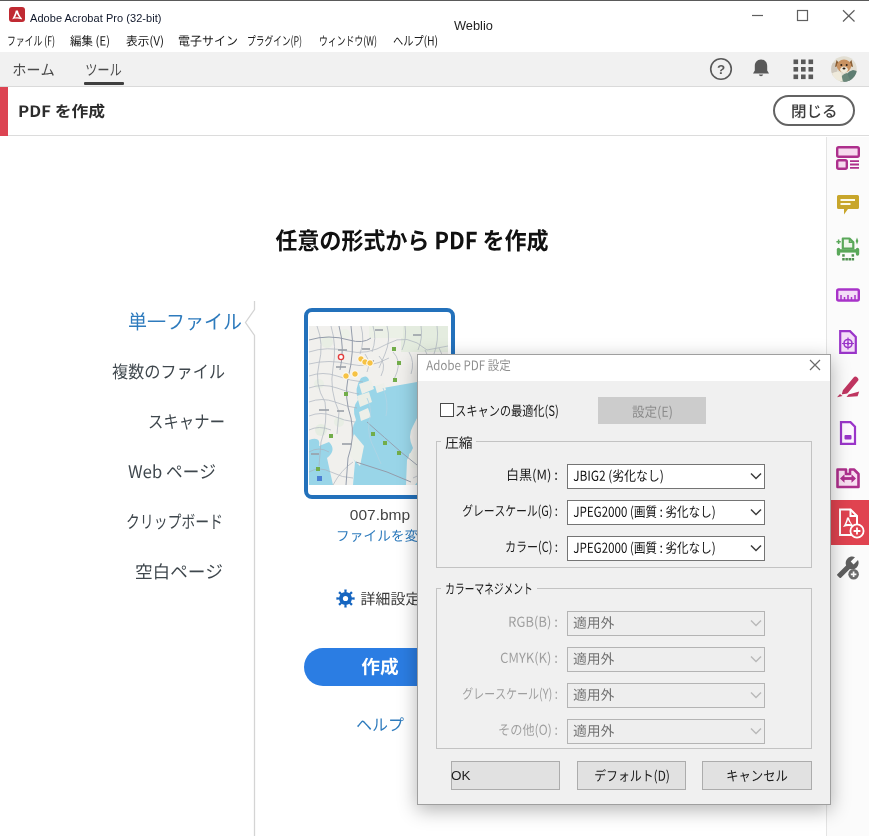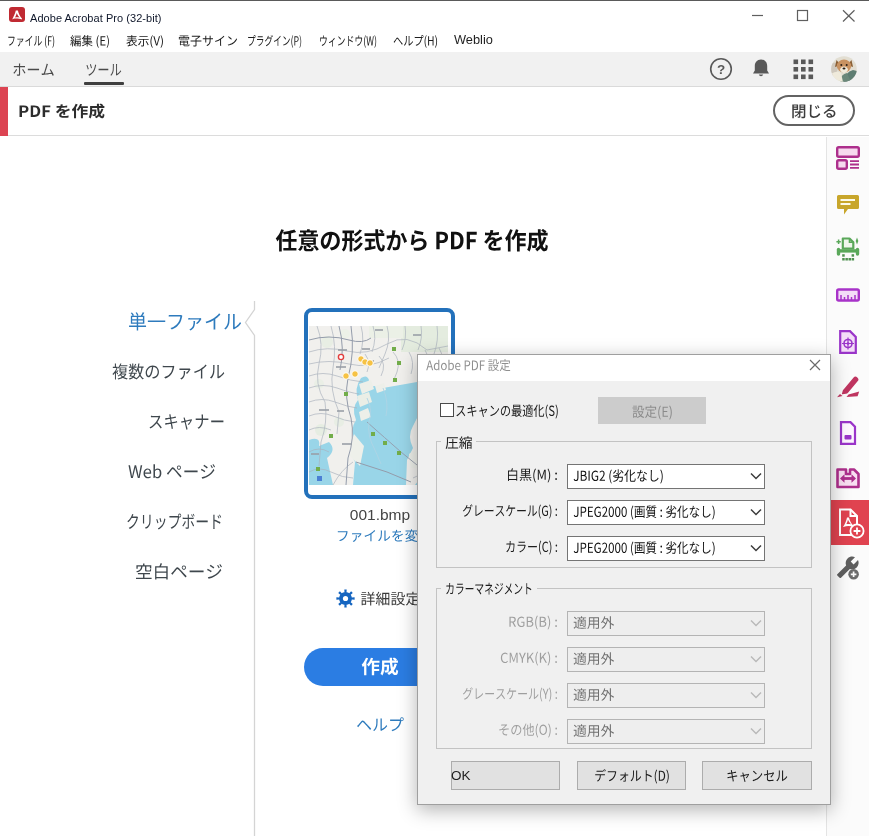--- a/index.html
+++ b/index.html
@@ -36,21 +36,21 @@
     </svg>
 <svg style="position:absolute;left:247.0px;top:30.7px;overflow:visible;" width="55" height="20" viewBox="0 -14.3 55 19.8">
       <path d="M10.0 -8.9Q10.0 -8.6 10.2 -8.3Q10.5 -8.1 10.8 -8.1Q11.1 -8.1 11.4 -8.3Q11.6 -8.6 11.6 -8.9Q11.6 -9.2 11.4 -9.5Q11.1 -9.7 10.8 -9.7Q10.5 -9.7 10.2 -9.5Q10.0 -9.2 10.0 -8.9ZM9.4 -8.9Q9.4 -9.3 9.6 -9.6Q9.8 -9.9 10.1 -10.1Q10.4 -10.3 10.8 -10.3Q11.2 -10.3 11.5 -10.1Q11.8 -9.9 12.0 -9.6Q12.2 -9.3 12.2 -8.9Q12.2 -8.5 12.0 -8.2Q11.8 -7.9 11.5 -7.7Q11.2 -7.5 10.8 -7.5Q10.4 -7.5 10.1 -7.7Q9.8 -7.9 9.6 -8.2Q9.4 -8.5 9.4 -8.9ZM10.5 -8.1Q10.4 -7.9 10.4 -7.8Q10.3 -7.6 10.3 -7.5Q10.2 -7.0 10.0 -6.4Q9.9 -5.8 9.7 -5.2Q9.4 -4.5 9.1 -3.9Q8.8 -3.4 8.5 -2.9Q7.9 -2.2 7.2 -1.5Q6.5 -0.9 5.6 -0.4Q4.7 0.1 3.6 0.4L2.7 -0.5Q3.9 -0.8 4.8 -1.2Q5.7 -1.7 6.4 -2.2Q7.1 -2.8 7.6 -3.5Q8.0 -4.0 8.3 -4.8Q8.7 -5.5 8.9 -6.2Q9.1 -6.9 9.2 -7.5Q9.0 -7.5 8.5 -7.5Q8.0 -7.5 7.4 -7.5Q6.7 -7.5 6.0 -7.5Q5.3 -7.5 4.6 -7.5Q4.0 -7.5 3.5 -7.5Q3.0 -7.5 2.8 -7.5Q2.5 -7.5 2.2 -7.5Q1.9 -7.5 1.6 -7.5V-8.6Q1.8 -8.6 2.0 -8.5Q2.2 -8.5 2.4 -8.5Q2.7 -8.5 2.9 -8.5Q3.0 -8.5 3.4 -8.5Q3.8 -8.5 4.3 -8.5Q4.8 -8.5 5.4 -8.5Q6.0 -8.5 6.6 -8.5Q7.2 -8.5 7.7 -8.5Q8.2 -8.5 8.6 -8.5Q9.0 -8.5 9.1 -8.5Q9.2 -8.5 9.4 -8.5Q9.6 -8.5 9.7 -8.6Z M15.3 -9.2Q15.5 -9.2 15.8 -9.2Q16.1 -9.2 16.4 -9.2Q16.6 -9.2 17.1 -9.2Q17.6 -9.2 18.2 -9.2Q18.8 -9.2 19.4 -9.2Q20.0 -9.2 20.5 -9.2Q21.0 -9.2 21.3 -9.2Q21.5 -9.2 21.8 -9.2Q22.2 -9.2 22.4 -9.2V-8.2Q22.2 -8.2 21.9 -8.2Q21.6 -8.2 21.2 -8.2Q21.0 -8.2 20.5 -8.2Q20.1 -8.2 19.4 -8.2Q18.8 -8.2 18.2 -8.2Q17.6 -8.2 17.1 -8.2Q16.6 -8.2 16.4 -8.2Q16.1 -8.2 15.8 -8.2Q15.5 -8.2 15.3 -8.2ZM23.3 -6.0Q23.2 -5.9 23.2 -5.8Q23.1 -5.7 23.1 -5.6Q22.9 -4.7 22.4 -3.8Q22.0 -2.8 21.3 -2.1Q20.3 -1.0 19.2 -0.4Q18.1 0.2 16.9 0.5L16.1 -0.4Q17.4 -0.6 18.6 -1.2Q19.7 -1.8 20.5 -2.6Q21.0 -3.2 21.4 -4.0Q21.8 -4.7 21.9 -5.4Q21.8 -5.4 21.4 -5.4Q21.1 -5.4 20.5 -5.4Q20.0 -5.4 19.3 -5.4Q18.7 -5.4 18.1 -5.4Q17.4 -5.4 16.9 -5.4Q16.3 -5.4 15.9 -5.4Q15.5 -5.4 15.4 -5.4Q15.1 -5.4 14.8 -5.4Q14.5 -5.4 14.2 -5.3V-6.4Q14.5 -6.4 14.8 -6.3Q15.1 -6.3 15.4 -6.3Q15.5 -6.3 15.9 -6.3Q16.3 -6.3 16.8 -6.3Q17.4 -6.3 18.0 -6.3Q18.6 -6.3 19.3 -6.3Q19.9 -6.3 20.4 -6.3Q21.0 -6.3 21.4 -6.3Q21.8 -6.3 21.9 -6.3Q22.1 -6.3 22.3 -6.3Q22.5 -6.4 22.6 -6.4Z M34.3 -9.9Q34.4 -9.7 34.6 -9.4Q34.8 -9.1 35.0 -8.8Q35.2 -8.5 35.3 -8.2L34.6 -7.9Q34.4 -8.3 34.2 -8.8Q33.9 -9.3 33.6 -9.6ZM35.6 -10.4Q35.8 -10.2 36.0 -9.9Q36.2 -9.6 36.4 -9.3Q36.6 -9.0 36.7 -8.7L36.0 -8.4Q35.8 -8.8 35.5 -9.3Q35.3 -9.8 35.0 -10.1ZM35.1 -7.5Q35.0 -7.3 35.0 -7.1Q34.9 -6.9 34.8 -6.8Q34.7 -6.2 34.4 -5.4Q34.0 -4.7 33.6 -3.9Q33.2 -3.2 32.6 -2.5Q31.8 -1.5 30.6 -0.6Q29.4 0.2 27.7 0.9L26.8 0.0Q27.9 -0.3 28.8 -0.8Q29.7 -1.2 30.5 -1.8Q31.2 -2.4 31.7 -3.1Q32.2 -3.6 32.6 -4.3Q33.0 -5.0 33.3 -5.7Q33.6 -6.4 33.7 -6.9H29.1L29.5 -7.8Q29.7 -7.8 30.1 -7.8Q30.5 -7.8 31.0 -7.8Q31.5 -7.8 32.1 -7.8Q32.6 -7.8 33.0 -7.8Q33.4 -7.8 33.5 -7.8Q33.7 -7.8 33.9 -7.9Q34.1 -7.9 34.3 -7.9ZM31.0 -9.3Q30.8 -9.1 30.7 -8.8Q30.5 -8.5 30.4 -8.4Q30.0 -7.7 29.5 -6.9Q28.9 -6.1 28.2 -5.3Q27.4 -4.6 26.4 -3.9L25.5 -4.5Q26.3 -5.0 27.0 -5.6Q27.6 -6.1 28.1 -6.7Q28.6 -7.3 28.9 -7.8Q29.2 -8.3 29.4 -8.7Q29.5 -8.9 29.6 -9.2Q29.8 -9.5 29.8 -9.7Z M38.3 -4.5Q39.9 -4.9 41.3 -5.5Q42.7 -6.2 43.7 -6.8Q44.3 -7.2 44.9 -7.7Q45.6 -8.2 46.1 -8.7Q46.7 -9.2 47.1 -9.7L47.9 -8.9Q47.4 -8.4 46.8 -7.9Q46.2 -7.3 45.5 -6.8Q44.8 -6.3 44.1 -5.9Q43.4 -5.5 42.5 -5.0Q41.7 -4.6 40.7 -4.2Q39.8 -3.8 38.8 -3.5ZM43.5 -6.3 44.5 -6.6V-0.9Q44.5 -0.7 44.6 -0.4Q44.6 -0.2 44.6 0.0Q44.6 0.3 44.6 0.4H43.4Q43.4 0.3 43.4 0.0Q43.5 -0.2 43.5 -0.4Q43.5 -0.7 43.5 -0.9Z M52.4 -9.1Q52.7 -8.9 53.2 -8.5Q53.6 -8.2 54.1 -7.8Q54.5 -7.5 54.9 -7.1Q55.3 -6.8 55.6 -6.5L54.8 -5.7Q54.6 -6.0 54.2 -6.3Q53.8 -6.7 53.4 -7.0Q52.9 -7.4 52.5 -7.8Q52.1 -8.1 51.7 -8.3ZM51.4 -0.8Q52.4 -0.9 53.3 -1.2Q54.2 -1.5 55.0 -1.9Q55.7 -2.2 56.3 -2.6Q57.3 -3.2 58.1 -4.0Q58.9 -4.7 59.5 -5.6Q60.1 -6.4 60.4 -7.2L61.0 -6.1Q60.6 -5.3 60.0 -4.5Q59.4 -3.7 58.6 -3.0Q57.8 -2.3 56.9 -1.7Q56.3 -1.3 55.5 -0.9Q54.8 -0.6 53.9 -0.3Q53.0 0.0 52.0 0.2Z M65.0 2.4Q64.1 1.0 63.6 -0.5Q63.1 -2.0 63.1 -3.9Q63.1 -5.7 63.6 -7.2Q64.1 -8.8 65.0 -10.1L65.7 -9.8Q64.9 -8.5 64.5 -7.0Q64.1 -5.4 64.1 -3.9Q64.1 -2.3 64.5 -0.7Q64.9 0.8 65.7 2.1Z M67.4 0.0V-9.1H70.0Q71.1 -9.1 71.8 -8.8Q72.6 -8.6 73.0 -8.0Q73.4 -7.4 73.4 -6.4Q73.4 -5.5 73.0 -4.8Q72.6 -4.2 71.8 -3.9Q71.1 -3.6 70.1 -3.6H68.6V0.0ZM68.6 -4.5H69.9Q71.1 -4.5 71.7 -5.0Q72.3 -5.4 72.3 -6.4Q72.3 -7.4 71.7 -7.8Q71.1 -8.2 69.9 -8.2H68.6Z M75.3 2.4 74.6 2.1Q75.4 0.8 75.8 -0.7Q76.2 -2.3 76.2 -3.9Q76.2 -5.4 75.8 -7.0Q75.4 -8.5 74.6 -9.8L75.3 -10.1Q76.1 -8.8 76.6 -7.2Q77.1 -5.7 77.1 -3.9Q77.1 -2.0 76.6 -0.5Q76.1 1.0 75.3 2.4Z" fill="#1f1f1f" transform="scale(0.7030 1)"></path>
     </svg>
 <svg style="position:absolute;left:319.0px;top:30.7px;overflow:visible;" width="58" height="20" viewBox="0 -14.3 58 19.8">
       <path d="M6.7 -9.9Q6.7 -9.6 6.7 -9.4Q6.6 -9.2 6.6 -9.0Q6.6 -8.9 6.6 -8.5Q6.6 -8.2 6.6 -7.9Q6.6 -7.6 6.6 -7.3H5.6Q5.6 -7.6 5.6 -7.9Q5.6 -8.3 5.6 -8.6Q5.6 -8.9 5.6 -9.0Q5.6 -9.2 5.6 -9.4Q5.6 -9.6 5.5 -9.9ZM10.9 -7.5Q10.9 -7.4 10.8 -7.2Q10.8 -7.0 10.8 -6.8Q10.7 -6.4 10.6 -6.0Q10.5 -5.5 10.3 -5.0Q10.2 -4.5 10.0 -4.0Q9.8 -3.5 9.5 -3.1Q9.1 -2.2 8.4 -1.6Q7.6 -0.9 6.7 -0.4Q5.8 0.1 4.6 0.5L3.8 -0.5Q4.1 -0.5 4.5 -0.6Q4.8 -0.7 5.1 -0.8Q5.7 -1.0 6.4 -1.4Q7.0 -1.7 7.5 -2.2Q8.1 -2.7 8.5 -3.3Q8.8 -3.8 9.0 -4.5Q9.3 -5.1 9.4 -5.8Q9.6 -6.4 9.6 -6.9H2.7Q2.7 -6.7 2.7 -6.4Q2.7 -6.1 2.7 -5.8Q2.7 -5.4 2.7 -5.1Q2.7 -4.9 2.7 -4.7Q2.7 -4.5 2.7 -4.3Q2.7 -4.1 2.8 -4.0H1.7Q1.7 -4.1 1.7 -4.4Q1.7 -4.6 1.7 -4.8Q1.7 -4.9 1.7 -5.2Q1.7 -5.5 1.7 -5.8Q1.7 -6.2 1.7 -6.5Q1.7 -6.8 1.7 -6.9Q1.7 -7.1 1.7 -7.4Q1.7 -7.7 1.7 -7.9Q2.0 -7.9 2.2 -7.9Q2.5 -7.8 2.8 -7.8H9.4Q9.8 -7.8 10.0 -7.9Q10.1 -7.9 10.3 -7.9Z M13.9 -3.2Q14.7 -3.4 15.6 -3.7Q16.4 -4.0 17.1 -4.4Q17.9 -4.8 18.4 -5.1Q19.0 -5.4 19.5 -5.9Q20.1 -6.3 20.5 -6.8Q21.0 -7.2 21.3 -7.6L22.1 -6.9Q21.7 -6.5 21.2 -6.0Q20.7 -5.5 20.1 -5.1Q19.5 -4.6 18.8 -4.2Q18.4 -4.0 17.9 -3.7Q17.4 -3.5 16.8 -3.2Q16.3 -3.0 15.6 -2.7Q15.0 -2.5 14.4 -2.3ZM18.3 -4.5 19.3 -4.8V-0.1Q19.3 0.1 19.3 0.3Q19.3 0.5 19.3 0.7Q19.3 0.9 19.4 1.0H18.2Q18.2 0.9 18.2 0.7Q18.2 0.5 18.3 0.3Q18.3 0.1 18.3 -0.1Z M27.6 -9.1Q27.9 -8.9 28.4 -8.5Q28.8 -8.2 29.3 -7.8Q29.7 -7.5 30.1 -7.1Q30.5 -6.8 30.8 -6.5L30.0 -5.7Q29.8 -6.0 29.4 -6.3Q29.0 -6.7 28.6 -7.0Q28.1 -7.4 27.7 -7.8Q27.3 -8.1 26.9 -8.3ZM26.6 -0.8Q27.6 -0.9 28.5 -1.2Q29.4 -1.5 30.2 -1.9Q30.9 -2.2 31.5 -2.6Q32.5 -3.2 33.3 -4.0Q34.1 -4.7 34.7 -5.6Q35.3 -6.4 35.6 -7.2L36.2 -6.1Q35.8 -5.3 35.2 -4.5Q34.6 -3.7 33.8 -3.0Q33.0 -2.3 32.1 -1.7Q31.5 -1.3 30.7 -0.9Q30.0 -0.6 29.1 -0.3Q28.2 0.0 27.2 0.2Z M45.3 -8.9Q45.5 -8.7 45.7 -8.4Q45.9 -8.0 46.1 -7.7Q46.3 -7.4 46.5 -7.1L45.8 -6.7Q45.6 -7.1 45.4 -7.4Q45.2 -7.7 45.1 -8.0Q44.9 -8.3 44.7 -8.6ZM46.8 -9.5Q47.0 -9.3 47.2 -9.0Q47.4 -8.7 47.6 -8.3Q47.9 -8.0 48.0 -7.7L47.3 -7.4Q47.1 -7.7 47.0 -8.0Q46.8 -8.3 46.6 -8.6Q46.4 -9.0 46.2 -9.2ZM41.0 -0.9Q41.0 -1.1 41.0 -1.6Q41.0 -2.2 41.0 -2.9Q41.0 -3.6 41.0 -4.4Q41.0 -5.2 41.0 -6.0Q41.0 -6.7 41.0 -7.3Q41.0 -7.9 41.0 -8.1Q41.0 -8.4 41.0 -8.8Q40.9 -9.1 40.9 -9.4H42.1Q42.1 -9.2 42.0 -8.8Q42.0 -8.4 42.0 -8.1Q42.0 -7.7 42.0 -7.0Q42.0 -6.3 42.0 -5.5Q42.0 -4.8 42.0 -4.0Q42.0 -3.3 42.0 -2.6Q42.0 -2.0 42.0 -1.5Q42.0 -1.1 42.0 -0.9Q42.0 -0.7 42.0 -0.5Q42.0 -0.2 42.1 0.1Q42.1 0.3 42.1 0.5H40.9Q40.9 0.2 41.0 -0.2Q41.0 -0.6 41.0 -0.9ZM41.8 -6.2Q42.4 -6.0 43.2 -5.8Q43.9 -5.5 44.7 -5.2Q45.4 -4.9 46.1 -4.6Q46.8 -4.3 47.3 -4.1L46.9 -3.0Q46.4 -3.3 45.7 -3.6Q45.0 -3.9 44.3 -4.2Q43.6 -4.5 43.0 -4.7Q42.3 -4.9 41.8 -5.1Z M56.3 -9.9Q56.3 -9.6 56.3 -9.4Q56.2 -9.2 56.2 -9.0Q56.2 -8.9 56.2 -8.5Q56.2 -8.2 56.2 -7.9Q56.2 -7.6 56.2 -7.3H55.2Q55.2 -7.6 55.2 -7.9Q55.2 -8.3 55.2 -8.6Q55.2 -8.9 55.2 -9.0Q55.2 -9.2 55.2 -9.4Q55.2 -9.6 55.1 -9.9ZM60.5 -7.5Q60.5 -7.4 60.4 -7.2Q60.4 -7.0 60.4 -6.8Q60.3 -6.4 60.2 -6.0Q60.1 -5.5 59.9 -5.0Q59.8 -4.5 59.6 -4.0Q59.4 -3.5 59.1 -3.1Q58.7 -2.2 58.0 -1.6Q57.2 -0.9 56.3 -0.4Q55.4 0.1 54.2 0.5L53.4 -0.5Q53.7 -0.5 54.1 -0.6Q54.4 -0.7 54.7 -0.8Q55.3 -1.0 56.0 -1.4Q56.6 -1.7 57.1 -2.2Q57.7 -2.7 58.1 -3.3Q58.4 -3.8 58.6 -4.5Q58.9 -5.1 59.0 -5.8Q59.2 -6.4 59.2 -6.9H52.3Q52.3 -6.7 52.3 -6.4Q52.3 -6.1 52.3 -5.8Q52.3 -5.4 52.3 -5.1Q52.3 -4.9 52.3 -4.7Q52.3 -4.5 52.3 -4.3Q52.3 -4.1 52.4 -4.0H51.3Q51.3 -4.1 51.3 -4.4Q51.3 -4.6 51.3 -4.8Q51.3 -4.9 51.3 -5.2Q51.3 -5.5 51.3 -5.8Q51.3 -6.2 51.3 -6.5Q51.3 -6.8 51.3 -6.9Q51.3 -7.1 51.3 -7.4Q51.3 -7.7 51.3 -7.9Q51.6 -7.9 51.8 -7.9Q52.1 -7.8 52.4 -7.8H59.0Q59.4 -7.8 59.6 -7.9Q59.7 -7.9 59.9 -7.9Z M65.0 2.4Q64.1 1.0 63.6 -0.5Q63.1 -2.0 63.1 -3.9Q63.1 -5.7 63.6 -7.2Q64.1 -8.8 65.0 -10.1L65.7 -9.8Q64.9 -8.5 64.5 -7.0Q64.1 -5.4 64.1 -3.9Q64.1 -2.3 64.5 -0.7Q64.9 0.8 65.7 2.1Z M68.4 0.0 66.5 -9.1H67.7L68.6 -4.1Q68.8 -3.4 68.9 -2.7Q69.1 -1.9 69.2 -1.2H69.2Q69.4 -1.9 69.6 -2.7Q69.7 -3.4 69.9 -4.1L71.1 -9.1H72.2L73.5 -4.1Q73.6 -3.4 73.8 -2.7Q73.9 -1.9 74.1 -1.2H74.2Q74.3 -1.9 74.4 -2.7Q74.6 -3.4 74.7 -4.1L75.6 -9.1H76.7L74.9 0.0H73.5L72.1 -5.5Q72.0 -6.0 71.9 -6.5Q71.8 -7.0 71.7 -7.6H71.6Q71.5 -7.0 71.4 -6.5Q71.3 -6.0 71.2 -5.5L69.8 0.0Z M78.3 2.4 77.6 2.1Q78.4 0.8 78.8 -0.7Q79.2 -2.3 79.2 -3.9Q79.2 -5.4 78.8 -7.0Q78.4 -8.5 77.6 -9.8L78.3 -10.1Q79.2 -8.8 79.7 -7.2Q80.1 -5.7 80.1 -3.9Q80.1 -2.0 79.7 -0.5Q79.2 1.0 78.3 2.4Z" fill="#1f1f1f" transform="scale(0.7137 1)"></path>
     </svg>
 <svg style="position:absolute;left:393.0px;top:30.7px;overflow:visible;" width="45" height="20" viewBox="0 -14.3 45 19.8">
       <path d="M0.8 -3.5Q1.0 -3.7 1.2 -3.9Q1.4 -4.1 1.6 -4.3Q1.9 -4.5 2.2 -4.9Q2.5 -5.2 2.8 -5.6Q3.1 -6.0 3.5 -6.5Q3.8 -6.9 4.1 -7.2Q4.6 -7.8 5.1 -7.9Q5.6 -7.9 6.2 -7.3Q6.6 -7.0 7.0 -6.5Q7.5 -6.1 7.9 -5.6Q8.4 -5.1 8.7 -4.7Q9.1 -4.3 9.7 -3.7Q10.2 -3.2 10.7 -2.6Q11.3 -2.0 11.8 -1.5L10.9 -0.6Q10.5 -1.1 10.0 -1.7Q9.5 -2.3 9.0 -2.8Q8.5 -3.4 8.1 -3.8Q7.9 -4.1 7.5 -4.5Q7.2 -4.8 6.9 -5.2Q6.5 -5.6 6.2 -5.9Q5.9 -6.2 5.7 -6.4Q5.4 -6.7 5.1 -6.7Q4.9 -6.7 4.6 -6.3Q4.4 -6.0 4.1 -5.6Q3.8 -5.3 3.5 -4.9Q3.2 -4.5 2.9 -4.1Q2.6 -3.8 2.4 -3.5Q2.2 -3.3 2.0 -3.0Q1.8 -2.7 1.7 -2.6Z M18.9 -0.3Q18.9 -0.4 19.0 -0.6Q19.0 -0.8 19.0 -1.0Q19.0 -1.1 19.0 -1.5Q19.0 -1.9 19.0 -2.5Q19.0 -3.2 19.0 -3.9Q19.0 -4.6 19.0 -5.3Q19.0 -6.0 19.0 -6.7Q19.0 -7.3 19.0 -7.8Q19.0 -8.2 19.0 -8.4Q19.0 -8.7 18.9 -9.0Q18.9 -9.2 18.9 -9.3H20.1Q20.0 -9.2 20.0 -9.0Q20.0 -8.7 20.0 -8.4Q20.0 -8.2 20.0 -7.8Q20.0 -7.3 20.0 -6.7Q20.0 -6.1 20.0 -5.4Q20.0 -4.6 20.0 -4.0Q20.0 -3.3 20.0 -2.7Q20.0 -2.1 20.0 -1.7Q20.0 -1.3 20.0 -1.2Q20.6 -1.5 21.2 -1.9Q21.9 -2.4 22.5 -3.0Q23.1 -3.6 23.6 -4.3L24.2 -3.4Q23.7 -2.7 23.0 -2.1Q22.2 -1.4 21.5 -0.9Q20.7 -0.4 20.0 0.0Q19.8 0.1 19.7 0.2Q19.6 0.2 19.6 0.3ZM13.2 -0.3Q14.0 -0.9 14.5 -1.7Q15.1 -2.5 15.4 -3.4Q15.5 -3.8 15.6 -4.4Q15.7 -5.1 15.7 -5.8Q15.7 -6.5 15.7 -7.2Q15.7 -7.8 15.7 -8.4Q15.7 -8.6 15.7 -8.9Q15.7 -9.1 15.7 -9.3H16.8Q16.8 -9.2 16.8 -9.0Q16.8 -8.9 16.8 -8.7Q16.7 -8.6 16.7 -8.4Q16.7 -7.9 16.7 -7.1Q16.7 -6.4 16.7 -5.7Q16.6 -4.9 16.6 -4.2Q16.5 -3.6 16.4 -3.1Q16.1 -2.1 15.5 -1.2Q14.9 -0.3 14.2 0.3Z M34.8 -8.9Q34.8 -8.6 35.0 -8.3Q35.3 -8.1 35.6 -8.1Q35.9 -8.1 36.2 -8.3Q36.4 -8.6 36.4 -8.9Q36.4 -9.2 36.2 -9.5Q35.9 -9.7 35.6 -9.7Q35.3 -9.7 35.0 -9.5Q34.8 -9.2 34.8 -8.9ZM34.2 -8.9Q34.2 -9.3 34.4 -9.6Q34.6 -9.9 34.9 -10.1Q35.2 -10.3 35.6 -10.3Q36.0 -10.3 36.3 -10.1Q36.6 -9.9 36.8 -9.6Q37.0 -9.3 37.0 -8.9Q37.0 -8.5 36.8 -8.2Q36.6 -7.9 36.3 -7.7Q36.0 -7.5 35.6 -7.5Q35.2 -7.5 34.9 -7.7Q34.6 -7.9 34.4 -8.2Q34.2 -8.5 34.2 -8.9ZM35.3 -8.1Q35.2 -7.9 35.2 -7.8Q35.1 -7.6 35.1 -7.5Q35.0 -7.0 34.8 -6.4Q34.7 -5.8 34.5 -5.2Q34.2 -4.5 33.9 -3.9Q33.6 -3.4 33.3 -2.9Q32.7 -2.2 32.0 -1.5Q31.3 -0.9 30.4 -0.4Q29.5 0.1 28.4 0.4L27.5 -0.5Q28.7 -0.8 29.6 -1.2Q30.5 -1.7 31.2 -2.2Q31.9 -2.8 32.4 -3.5Q32.8 -4.0 33.1 -4.8Q33.5 -5.5 33.7 -6.2Q33.9 -6.9 34.0 -7.5Q33.8 -7.5 33.3 -7.5Q32.8 -7.5 32.2 -7.5Q31.5 -7.5 30.8 -7.5Q30.1 -7.5 29.4 -7.5Q28.8 -7.5 28.3 -7.5Q27.8 -7.5 27.6 -7.5Q27.3 -7.5 27.0 -7.5Q26.7 -7.5 26.4 -7.5V-8.6Q26.6 -8.6 26.8 -8.5Q27.0 -8.5 27.2 -8.5Q27.5 -8.5 27.7 -8.5Q27.8 -8.5 28.2 -8.5Q28.6 -8.5 29.1 -8.5Q29.6 -8.5 30.2 -8.5Q30.8 -8.5 31.4 -8.5Q32.0 -8.5 32.5 -8.5Q33.0 -8.5 33.4 -8.5Q33.8 -8.5 33.9 -8.5Q34.0 -8.5 34.2 -8.5Q34.4 -8.5 34.5 -8.6Z M40.2 2.4Q39.3 1.0 38.8 -0.5Q38.3 -2.0 38.3 -3.9Q38.3 -5.7 38.8 -7.2Q39.3 -8.8 40.2 -10.1L40.9 -9.8Q40.1 -8.5 39.7 -7.0Q39.3 -5.4 39.3 -3.9Q39.3 -2.3 39.7 -0.7Q40.1 0.8 40.9 2.1Z M42.6 0.0V-9.1H43.8V-5.3H48.0V-9.1H49.2V0.0H48.0V-4.3H43.8V0.0Z M51.6 2.4 50.9 2.1Q51.7 0.8 52.1 -0.7Q52.5 -2.3 52.5 -3.9Q52.5 -5.4 52.1 -7.0Q51.7 -8.5 50.9 -9.8L51.6 -10.1Q52.5 -8.8 53.0 -7.2Q53.5 -5.7 53.5 -3.9Q53.5 -2.0 53.0 -0.5Q52.5 1.0 51.6 2.4Z" fill="#1f1f1f" transform="scale(0.8240 1)"></path>
     </svg>
-<div class="abs" style="left:454px;top:32px;font-size:12.8px;color:#1f1f1f">Weblio</div>
+<div class="abs" style="left:454px;top:18px;font-size:12.8px;color:#1f1f1f">Weblio</div>
 <div class="abs" style="left:0;top:52px;width:869px;height:35px;background:#f1f1f1;border-bottom:1px solid #dadada"></div>
 <svg style="position:absolute;left:12.0px;top:57.5px;overflow:visible;" width="43" height="24" viewBox="0 -17.5 43 24.3">
       <path d="M8.5 -11.9Q8.5 -11.8 8.5 -11.6Q8.5 -11.4 8.5 -11.2Q8.4 -11.0 8.4 -10.8Q8.4 -10.4 8.4 -9.9Q8.4 -9.4 8.4 -8.9Q8.4 -8.4 8.4 -8.0Q8.4 -7.7 8.4 -7.1Q8.4 -6.6 8.4 -5.8Q8.4 -5.1 8.4 -4.3Q8.4 -3.6 8.4 -2.9Q8.4 -2.1 8.4 -1.6Q8.4 -1.0 8.4 -0.8Q8.4 -0.2 8.1 0.1Q7.8 0.4 7.1 0.4Q6.8 0.4 6.4 0.4Q6.1 0.4 5.7 0.4Q5.3 0.4 5.0 0.3L4.9 -0.9Q5.4 -0.8 5.9 -0.7Q6.3 -0.7 6.6 -0.7Q6.9 -0.7 7.1 -0.8Q7.2 -1.0 7.2 -1.3Q7.2 -1.5 7.2 -2.0Q7.2 -2.5 7.2 -3.2Q7.2 -3.9 7.2 -4.7Q7.2 -5.4 7.2 -6.1Q7.2 -6.8 7.2 -7.3Q7.2 -7.8 7.2 -8.0Q7.2 -8.3 7.2 -8.8Q7.2 -9.3 7.2 -9.9Q7.2 -10.4 7.2 -10.8Q7.2 -11.1 7.2 -11.4Q7.2 -11.8 7.1 -11.9ZM1.7 -9.4Q2.0 -9.3 2.3 -9.3Q2.6 -9.3 3.0 -9.3Q3.2 -9.3 3.7 -9.3Q4.3 -9.3 5.1 -9.3Q5.9 -9.3 6.8 -9.3Q7.7 -9.3 8.6 -9.3Q9.6 -9.3 10.4 -9.3Q11.2 -9.3 11.7 -9.3Q12.3 -9.3 12.5 -9.3Q12.7 -9.3 13.1 -9.3Q13.4 -9.3 13.7 -9.4V-8.1Q13.4 -8.1 13.1 -8.1Q12.8 -8.1 12.5 -8.1Q12.3 -8.1 11.7 -8.1Q11.2 -8.1 10.4 -8.1Q9.6 -8.1 8.7 -8.1Q7.8 -8.1 6.8 -8.1Q5.9 -8.1 5.1 -8.1Q4.3 -8.1 3.8 -8.1Q3.2 -8.1 3.0 -8.1Q2.7 -8.1 2.3 -8.1Q2.0 -8.1 1.7 -8.1ZM5.2 -5.8Q5.0 -5.3 4.6 -4.7Q4.2 -4.1 3.8 -3.6Q3.4 -3.0 3.0 -2.5Q2.6 -2.0 2.3 -1.6L1.2 -2.3Q1.6 -2.7 2.0 -3.2Q2.4 -3.6 2.8 -4.2Q3.2 -4.7 3.6 -5.3Q3.9 -5.8 4.1 -6.3ZM11.6 -6.3Q11.9 -5.9 12.2 -5.4Q12.6 -4.9 12.9 -4.3Q13.3 -3.8 13.6 -3.3Q14.0 -2.7 14.2 -2.3L13.1 -1.7Q12.8 -2.1 12.5 -2.7Q12.2 -3.2 11.9 -3.8Q11.5 -4.4 11.2 -4.9Q10.8 -5.4 10.5 -5.7Z M16.7 -6.6Q17.0 -6.6 17.3 -6.5Q17.6 -6.5 18.0 -6.5Q18.4 -6.5 18.9 -6.5Q19.1 -6.5 19.6 -6.5Q20.1 -6.5 20.8 -6.5Q21.5 -6.5 22.3 -6.5Q23.0 -6.5 23.8 -6.5Q24.6 -6.5 25.3 -6.5Q25.9 -6.5 26.4 -6.5Q27.0 -6.5 27.2 -6.5Q27.8 -6.5 28.2 -6.5Q28.6 -6.6 28.8 -6.6V-5.1Q28.6 -5.1 28.2 -5.1Q27.7 -5.2 27.2 -5.2Q27.0 -5.2 26.4 -5.2Q25.9 -5.2 25.3 -5.2Q24.6 -5.2 23.8 -5.2Q23.0 -5.2 22.3 -5.2Q21.5 -5.2 20.8 -5.2Q20.1 -5.2 19.6 -5.2Q19.1 -5.2 18.9 -5.2Q18.2 -5.2 17.7 -5.1Q17.1 -5.1 16.7 -5.1Z M38.3 -11.3Q38.2 -11.1 38.1 -10.7Q38.0 -10.4 37.8 -9.9Q37.7 -9.5 37.5 -8.9Q37.3 -8.2 37.0 -7.4Q36.7 -6.5 36.4 -5.6Q36.1 -4.8 35.8 -3.9Q35.6 -3.1 35.3 -2.4Q35.1 -1.8 34.9 -1.4L33.5 -1.3Q33.7 -1.8 34.0 -2.5Q34.3 -3.2 34.6 -4.0Q34.9 -4.9 35.1 -5.8Q35.4 -6.7 35.7 -7.6Q36.0 -8.4 36.2 -9.1Q36.4 -9.8 36.5 -10.2Q36.7 -10.7 36.7 -11.0Q36.8 -11.3 36.8 -11.6ZM41.2 -6.2Q41.6 -5.7 42.1 -4.8Q42.6 -4.0 43.1 -3.2Q43.6 -2.3 44.0 -1.5Q44.4 -0.7 44.6 -0.1L43.3 0.5Q43.1 -0.1 42.7 -0.9Q42.3 -1.8 41.9 -2.7Q41.4 -3.6 41.0 -4.4Q40.5 -5.2 40.1 -5.7ZM32.9 -1.7Q33.5 -1.7 34.3 -1.8Q35.0 -1.8 36.0 -1.9Q36.9 -2.0 37.8 -2.1Q38.8 -2.2 39.7 -2.3Q40.6 -2.4 41.3 -2.5Q42.1 -2.6 42.5 -2.7L42.9 -1.5Q42.4 -1.4 41.6 -1.4Q40.8 -1.3 39.9 -1.2Q38.9 -1.1 38.0 -0.9Q37.0 -0.8 36.1 -0.7Q35.1 -0.6 34.3 -0.6Q33.6 -0.5 33.0 -0.4Q32.7 -0.4 32.4 -0.4Q32.1 -0.3 31.8 -0.3L31.5 -1.7Q31.9 -1.7 32.2 -1.7Q32.6 -1.7 32.9 -1.7Z" fill="#4a4a4a" transform="scale(0.9430 1)"></path>
     </svg>
 <svg style="position:absolute;left:85.0px;top:57.5px;overflow:visible;" width="37" height="24" viewBox="0 -17.5 37 24.3">
       <path d="M6.9 -11.4Q7.1 -11.2 7.3 -10.6Q7.5 -10.1 7.7 -9.5Q7.9 -8.9 8.1 -8.3Q8.3 -7.8 8.4 -7.4L7.3 -7.0Q7.2 -7.3 7.0 -7.9Q6.8 -8.4 6.6 -9.1Q6.3 -9.7 6.1 -10.2Q5.9 -10.7 5.8 -11.0ZM13.7 -10.5Q13.6 -10.3 13.5 -10.0Q13.5 -9.8 13.4 -9.6Q13.2 -8.6 12.8 -7.6Q12.5 -6.6 12.0 -5.7Q11.5 -4.7 10.9 -3.9Q10.1 -2.9 9.1 -2.0Q8.1 -1.2 7.1 -0.5Q6.0 0.1 4.9 0.5L3.9 -0.6Q5.0 -0.9 6.0 -1.5Q7.1 -2.0 8.1 -2.8Q9.1 -3.6 9.8 -4.6Q10.5 -5.4 10.9 -6.4Q11.4 -7.4 11.8 -8.6Q12.1 -9.7 12.3 -10.9ZM2.7 -10.5Q2.8 -10.2 3.1 -9.7Q3.3 -9.1 3.6 -8.5Q3.8 -7.9 4.0 -7.3Q4.3 -6.7 4.4 -6.3L3.2 -5.9Q3.1 -6.2 2.9 -6.6Q2.8 -7.1 2.6 -7.6Q2.4 -8.1 2.2 -8.6Q2.0 -9.1 1.8 -9.5Q1.6 -9.9 1.5 -10.1Z M16.7 -6.6Q17.0 -6.6 17.3 -6.5Q17.6 -6.5 18.0 -6.5Q18.4 -6.5 18.9 -6.5Q19.1 -6.5 19.6 -6.5Q20.1 -6.5 20.8 -6.5Q21.5 -6.5 22.3 -6.5Q23.0 -6.5 23.8 -6.5Q24.6 -6.5 25.3 -6.5Q25.9 -6.5 26.4 -6.5Q27.0 -6.5 27.2 -6.5Q27.8 -6.5 28.2 -6.5Q28.6 -6.6 28.8 -6.6V-5.1Q28.6 -5.1 28.2 -5.1Q27.7 -5.2 27.2 -5.2Q27.0 -5.2 26.4 -5.2Q25.9 -5.2 25.3 -5.2Q24.6 -5.2 23.8 -5.2Q23.0 -5.2 22.3 -5.2Q21.5 -5.2 20.8 -5.2Q20.1 -5.2 19.6 -5.2Q19.1 -5.2 18.9 -5.2Q18.2 -5.2 17.7 -5.1Q17.1 -5.1 16.7 -5.1Z M38.4 -0.3Q38.4 -0.5 38.4 -0.7Q38.5 -0.9 38.5 -1.2Q38.5 -1.3 38.5 -1.8Q38.5 -2.4 38.5 -3.1Q38.5 -3.9 38.5 -4.7Q38.5 -5.6 38.5 -6.5Q38.5 -7.4 38.5 -8.2Q38.5 -9.0 38.5 -9.5Q38.5 -10.1 38.5 -10.3Q38.5 -10.7 38.4 -11.0Q38.4 -11.3 38.4 -11.4H39.8Q39.8 -11.3 39.7 -11.0Q39.7 -10.7 39.7 -10.3Q39.7 -10.1 39.7 -9.5Q39.7 -9.0 39.7 -8.2Q39.7 -7.4 39.7 -6.6Q39.7 -5.7 39.7 -4.9Q39.7 -4.0 39.7 -3.3Q39.7 -2.6 39.7 -2.1Q39.7 -1.6 39.7 -1.5Q40.4 -1.8 41.2 -2.4Q42.0 -2.9 42.8 -3.7Q43.6 -4.4 44.1 -5.2L44.9 -4.2Q44.2 -3.3 43.3 -2.5Q42.5 -1.7 41.5 -1.1Q40.6 -0.4 39.7 0.0Q39.5 0.1 39.4 0.2Q39.3 0.3 39.2 0.3ZM31.4 -0.4Q32.4 -1.1 33.0 -2.1Q33.7 -3.0 34.0 -4.1Q34.2 -4.7 34.3 -5.4Q34.4 -6.2 34.4 -7.1Q34.5 -7.9 34.5 -8.8Q34.5 -9.6 34.5 -10.2Q34.5 -10.6 34.5 -10.8Q34.4 -11.1 34.4 -11.4H35.8Q35.8 -11.3 35.8 -11.1Q35.8 -10.9 35.7 -10.7Q35.7 -10.5 35.7 -10.3Q35.7 -9.6 35.7 -8.8Q35.7 -7.9 35.6 -7.0Q35.6 -6.0 35.5 -5.2Q35.4 -4.4 35.2 -3.8Q34.9 -2.6 34.2 -1.5Q33.5 -0.4 32.5 0.4Z" fill="#4a4a4a" transform="scale(0.8114 1)"></path>
     </svg>
 <div class="abs" style="left:84px;top:82px;width:40px;height:3px;background:#3f3f3f;border-radius:1px"></div>
 <svg class="abs" style="left:709px;top:57px" width="24" height="24" viewBox="0 0 24 24">
 <circle cx="12" cy="12" r="10.3" fill="none" stroke="#595959" stroke-width="1.6"></circle>
@@ -211,21 +211,21 @@
 </g>
 <g fill="#f6c244" stroke="#fff" stroke-width="1">
 <circle cx="52" cy="33" r="3.3"></circle>
         <circle cx="56" cy="36" r="3.3"></circle>
         <circle cx="61" cy="37" r="3.3"></circle>
 <circle cx="37" cy="50" r="3.3"></circle>
         <circle cx="46" cy="48" r="3.3"></circle>
 </g>
 <circle cx="32" cy="31" r="2.6" fill="#fff" stroke="#e33e3e" stroke-width="1.4"></circle>
 </svg>
-<div class="abs" style="left:304px;top:506px;width:152px;text-align:center;font-size:15.5px;color:#454545">001.bmp</div>
+<div class="abs" style="left:304px;top:506px;width:152px;text-align:center;font-size:15.5px;color:#454545">007.bmp</div>
 <svg style="position:absolute;left:335.0px;top:524.9px;overflow:visible;" width="98" height="22" viewBox="0 -16.1 98 22.4">
       <path d="M12.1 -9.3Q12.0 -9.2 11.9 -9.0Q11.9 -8.8 11.8 -8.6Q11.7 -8.1 11.6 -7.4Q11.4 -6.7 11.1 -6.0Q10.8 -5.3 10.5 -4.6Q10.2 -4.0 9.8 -3.4Q9.1 -2.6 8.3 -1.9Q7.5 -1.2 6.5 -0.7Q5.5 -0.1 4.2 0.3L3.3 -0.7Q4.7 -1.1 5.7 -1.6Q6.7 -2.1 7.4 -2.7Q8.2 -3.4 8.8 -4.1Q9.3 -4.8 9.6 -5.6Q10.0 -6.4 10.2 -7.2Q10.5 -8.0 10.6 -8.7Q10.4 -8.7 9.8 -8.7Q9.3 -8.7 8.6 -8.7Q7.8 -8.7 7.0 -8.7Q6.2 -8.7 5.5 -8.7Q4.7 -8.7 4.2 -8.7Q3.6 -8.7 3.4 -8.7Q3.0 -8.7 2.7 -8.7Q2.3 -8.7 2.0 -8.6V-9.9Q2.2 -9.9 2.5 -9.8Q2.7 -9.8 3.0 -9.8Q3.2 -9.8 3.4 -9.8Q3.6 -9.8 4.0 -9.8Q4.5 -9.8 5.1 -9.8Q5.7 -9.8 6.3 -9.8Q7.0 -9.8 7.7 -9.8Q8.3 -9.8 8.9 -9.8Q9.5 -9.8 9.9 -9.8Q10.3 -9.8 10.5 -9.8Q10.6 -9.8 10.8 -9.8Q11.0 -9.8 11.2 -9.9Z M26.1 -7.1Q26.1 -7.0 26.0 -6.9Q25.9 -6.8 25.8 -6.7Q25.7 -6.4 25.4 -6.0Q25.1 -5.6 24.7 -5.1Q24.3 -4.6 23.9 -4.2Q23.5 -3.7 23.0 -3.4L22.1 -4.1Q22.6 -4.4 23.0 -4.8Q23.5 -5.3 23.9 -5.7Q24.3 -6.2 24.5 -6.6Q24.3 -6.6 23.8 -6.6Q23.2 -6.6 22.5 -6.6Q21.8 -6.6 21.1 -6.6Q20.3 -6.6 19.6 -6.6Q18.9 -6.6 18.4 -6.6Q17.9 -6.6 17.8 -6.6Q17.5 -6.6 17.1 -6.6Q16.8 -6.6 16.5 -6.5V-7.7Q16.8 -7.6 17.1 -7.6Q17.5 -7.6 17.8 -7.6Q17.9 -7.6 18.4 -7.6Q18.9 -7.6 19.7 -7.6Q20.4 -7.6 21.2 -7.6Q22.0 -7.6 22.7 -7.6Q23.5 -7.6 24.0 -7.6Q24.6 -7.6 24.7 -7.6Q24.8 -7.6 25.0 -7.6Q25.1 -7.6 25.3 -7.6Q25.4 -7.6 25.5 -7.7ZM21.4 -5.6Q21.4 -4.7 21.3 -3.9Q21.3 -3.1 21.1 -2.4Q20.9 -1.7 20.6 -1.1Q20.2 -0.5 19.6 0.1Q19.0 0.6 18.1 1.1L17.2 0.3Q17.4 0.2 17.6 0.1Q17.9 0.0 18.1 -0.2Q19.1 -0.8 19.5 -1.5Q20.0 -2.2 20.1 -3.1Q20.3 -3.9 20.3 -4.8Q20.3 -5.0 20.2 -5.2Q20.2 -5.4 20.2 -5.6Z M29.2 -5.1Q31.0 -5.5 32.6 -6.2Q34.2 -6.9 35.3 -7.7Q36.1 -8.1 36.7 -8.7Q37.4 -9.2 38.1 -9.8Q38.7 -10.4 39.1 -11.0L40.1 -10.1Q39.5 -9.5 38.8 -8.9Q38.1 -8.3 37.4 -7.7Q36.6 -7.2 35.8 -6.6Q35.0 -6.2 34.0 -5.7Q33.1 -5.2 32.0 -4.8Q30.9 -4.3 29.8 -4.0ZM35.1 -7.1 36.3 -7.4V-1.1Q36.3 -0.8 36.3 -0.5Q36.3 -0.2 36.3 0.0Q36.4 0.3 36.4 0.4H35.0Q35.0 0.3 35.1 0.0Q35.1 -0.2 35.1 -0.5Q35.1 -0.8 35.1 -1.1Z M49.3 -0.3Q49.4 -0.5 49.4 -0.7Q49.4 -0.9 49.4 -1.1Q49.4 -1.2 49.4 -1.7Q49.4 -2.2 49.4 -2.9Q49.4 -3.6 49.4 -4.4Q49.4 -5.2 49.4 -6.0Q49.4 -6.8 49.4 -7.5Q49.4 -8.2 49.4 -8.8Q49.4 -9.3 49.4 -9.5Q49.4 -9.9 49.4 -10.1Q49.4 -10.4 49.4 -10.5H50.6Q50.6 -10.4 50.6 -10.1Q50.6 -9.9 50.6 -9.5Q50.6 -9.3 50.6 -8.8Q50.6 -8.3 50.6 -7.6Q50.6 -6.9 50.6 -6.1Q50.6 -5.2 50.6 -4.5Q50.6 -3.7 50.6 -3.0Q50.6 -2.4 50.6 -1.9Q50.6 -1.5 50.6 -1.4Q51.2 -1.7 52.0 -2.2Q52.7 -2.7 53.4 -3.4Q54.1 -4.0 54.7 -4.8L55.3 -3.9Q54.7 -3.1 53.9 -2.3Q53.1 -1.6 52.2 -1.0Q51.4 -0.4 50.6 0.0Q50.4 0.1 50.3 0.2Q50.2 0.3 50.1 0.3ZM42.9 -0.4Q43.8 -1.0 44.4 -1.9Q45.0 -2.8 45.4 -3.8Q45.5 -4.3 45.6 -5.0Q45.7 -5.7 45.7 -6.5Q45.8 -7.3 45.8 -8.1Q45.8 -8.9 45.8 -9.4Q45.8 -9.8 45.7 -10.0Q45.7 -10.2 45.7 -10.5H47.0Q47.0 -10.4 46.9 -10.2Q46.9 -10.1 46.9 -9.9Q46.9 -9.7 46.9 -9.5Q46.9 -8.9 46.9 -8.1Q46.9 -7.3 46.8 -6.4Q46.8 -5.6 46.7 -4.8Q46.6 -4.0 46.5 -3.5Q46.2 -2.4 45.5 -1.4Q44.9 -0.4 44.0 0.3Z M62.4 -11.1Q62.4 -10.7 62.2 -10.1Q62.1 -9.5 61.8 -8.8Q61.5 -8.2 61.2 -7.5Q60.8 -6.8 60.4 -6.3Q60.6 -6.5 61.0 -6.6Q61.3 -6.7 61.7 -6.7Q62.0 -6.8 62.3 -6.8Q63.1 -6.8 63.7 -6.4Q64.3 -5.9 64.3 -5.0Q64.3 -4.8 64.3 -4.3Q64.3 -3.9 64.3 -3.5Q64.3 -3.0 64.3 -2.6Q64.3 -2.2 64.3 -1.8H63.2Q63.2 -2.1 63.3 -2.5Q63.3 -2.9 63.3 -3.3Q63.3 -3.7 63.3 -4.1Q63.3 -4.5 63.3 -4.7Q63.3 -5.3 62.9 -5.6Q62.5 -5.9 62.0 -5.9Q61.3 -5.9 60.7 -5.6Q60.0 -5.3 59.6 -4.9Q59.3 -4.6 58.9 -4.2Q58.6 -3.9 58.3 -3.4L57.3 -4.1Q58.3 -5.1 59.0 -6.0Q59.7 -6.8 60.1 -7.6Q60.5 -8.3 60.8 -8.9Q61.0 -9.5 61.1 -10.1Q61.3 -10.7 61.3 -11.2ZM57.6 -9.6Q58.2 -9.5 58.9 -9.4Q59.5 -9.4 60.0 -9.4Q61.0 -9.4 62.0 -9.5Q63.1 -9.5 64.2 -9.6Q65.3 -9.7 66.3 -9.9L66.3 -8.8Q65.6 -8.7 64.7 -8.6Q63.9 -8.6 63.1 -8.5Q62.2 -8.5 61.4 -8.4Q60.6 -8.4 60.0 -8.4Q59.7 -8.4 59.3 -8.4Q58.9 -8.4 58.5 -8.5Q58.0 -8.5 57.6 -8.5ZM68.3 -6.2Q68.2 -6.1 68.0 -6.1Q67.7 -6.0 67.5 -5.9Q67.3 -5.8 67.1 -5.7Q66.4 -5.4 65.4 -5.0Q64.4 -4.6 63.4 -4.1Q62.7 -3.7 62.2 -3.4Q61.7 -3.0 61.4 -2.6Q61.1 -2.2 61.1 -1.7Q61.1 -1.3 61.2 -1.0Q61.4 -0.8 61.8 -0.6Q62.1 -0.5 62.6 -0.4Q63.0 -0.4 63.6 -0.4Q64.4 -0.4 65.4 -0.5Q66.5 -0.6 67.4 -0.7L67.4 0.4Q66.9 0.4 66.2 0.5Q65.5 0.6 64.8 0.6Q64.2 0.6 63.5 0.6Q62.6 0.6 61.7 0.4Q60.9 0.3 60.4 -0.2Q59.9 -0.7 59.9 -1.5Q59.9 -2.1 60.2 -2.7Q60.5 -3.2 61.0 -3.6Q61.5 -4.1 62.1 -4.4Q62.7 -4.8 63.3 -5.1Q64.0 -5.5 64.6 -5.7Q65.2 -6.0 65.7 -6.2Q66.3 -6.5 66.7 -6.7Q67.1 -6.8 67.3 -6.9Q67.6 -7.1 67.9 -7.2Z M70.9 -10.4H83.2V-9.4H70.9ZM76.5 -11.8H77.5V-10.0H76.5ZM78.3 -10.0H79.4V-6.3Q79.4 -5.9 79.3 -5.7Q79.2 -5.5 78.9 -5.3Q78.6 -5.2 78.1 -5.2Q77.6 -5.2 76.9 -5.2Q76.9 -5.4 76.8 -5.7Q76.7 -5.9 76.6 -6.1Q77.1 -6.1 77.6 -6.1Q78.0 -6.1 78.1 -6.1Q78.2 -6.1 78.3 -6.2Q78.3 -6.2 78.3 -6.3ZM75.4 -10.1H76.4V-9.3Q76.4 -8.8 76.3 -8.2Q76.2 -7.6 76.0 -6.9Q75.8 -6.3 75.3 -5.7Q74.8 -5.2 74.0 -4.7Q73.9 -4.8 73.7 -4.9Q73.6 -5.0 73.5 -5.2Q73.3 -5.3 73.2 -5.4Q74.0 -5.8 74.4 -6.3Q74.9 -6.8 75.1 -7.4Q75.3 -7.9 75.3 -8.4Q75.4 -8.9 75.4 -9.3ZM80.1 -8.2 80.9 -8.7Q81.4 -8.3 81.8 -7.8Q82.3 -7.3 82.7 -6.9Q83.2 -6.4 83.4 -6.0L82.5 -5.4Q82.3 -5.8 81.9 -6.3Q81.5 -6.8 81.0 -7.3Q80.5 -7.8 80.1 -8.2ZM73.0 -8.7 74.0 -8.4Q73.6 -7.6 72.8 -6.8Q72.1 -6.1 71.4 -5.6Q71.2 -5.7 71.0 -5.9Q70.8 -6.1 70.6 -6.2Q71.1 -6.5 71.6 -6.9Q72.0 -7.3 72.4 -7.8Q72.8 -8.2 73.0 -8.7ZM74.7 -3.7Q75.4 -2.6 76.7 -1.8Q78.0 -1.0 79.7 -0.5Q81.4 -0.0 83.5 0.2Q83.3 0.3 83.2 0.5Q83.1 0.6 83.0 0.8Q82.9 1.0 82.8 1.1Q80.7 0.9 79.0 0.4Q77.2 -0.2 75.9 -1.1Q74.6 -2.0 73.8 -3.4ZM75.5 -5.4 76.6 -5.2Q75.8 -4.2 74.6 -3.2Q73.4 -2.2 71.7 -1.5Q71.6 -1.6 71.5 -1.8Q71.4 -1.9 71.2 -2.1Q71.1 -2.2 71.0 -2.3Q72.6 -2.9 73.7 -3.8Q74.9 -4.6 75.5 -5.4ZM75.1 -4.4H80.3V-3.5H74.3ZM80.0 -4.4H80.2L80.4 -4.4L81.1 -3.9Q80.5 -2.8 79.4 -1.9Q78.4 -1.1 77.0 -0.4Q75.7 0.2 74.2 0.5Q72.7 0.9 71.2 1.2Q71.1 1.0 71.0 0.8Q71.0 0.7 70.9 0.5Q70.7 0.3 70.6 0.2Q72.2 0.0 73.6 -0.3Q75.1 -0.6 76.3 -1.2Q77.6 -1.7 78.5 -2.4Q79.5 -3.2 80.0 -4.2Z M84.9 -11.0H97.1V-10.1H84.9ZM90.5 -10.6H91.6V-5.2Q91.6 -4.4 91.5 -3.6Q91.4 -2.8 91.0 -2.1Q90.6 -1.4 89.9 -0.8Q89.2 -0.2 88.1 0.3Q87.0 0.8 85.3 1.1Q85.2 1.0 85.1 0.8Q85.0 0.7 84.9 0.5Q84.8 0.3 84.7 0.2Q86.3 -0.1 87.4 -0.5Q88.5 -0.9 89.1 -1.5Q89.7 -2.0 90.0 -2.6Q90.3 -3.2 90.4 -3.8Q90.5 -4.5 90.5 -5.2ZM87.2 -5.8V-4.3H95.2V-5.8ZM87.2 -8.0V-6.6H95.2V-8.0ZM86.2 -8.9H96.2V-3.5H86.2ZM87.5 -3.3Q88.2 -2.3 89.1 -1.7Q90.1 -1.0 91.3 -0.7Q92.5 -0.3 94.1 -0.2Q95.7 -0.0 97.6 0.0Q97.4 0.2 97.3 0.5Q97.2 0.8 97.1 1.1Q95.2 1.0 93.6 0.8Q91.9 0.6 90.6 0.2Q89.3 -0.3 88.3 -1.0Q87.3 -1.8 86.6 -3.0Z" fill="#2e7bbd"></path>
     </svg>
 <svg class="abs" style="left:336px;top:589px" width="19" height="19" viewBox="0 0 19 19">
       <polygon points="15.82,8.48 18.62,8.31 18.62,10.69 15.82,10.52 15.41,11.95 14.69,13.25 16.79,15.11 15.11,16.79 13.25,14.69 11.95,15.41 10.52,15.82 10.69,18.62 8.31,18.62 8.48,15.82 7.05,15.41 5.75,14.69 3.89,16.79 2.21,15.11 4.31,13.25 3.59,11.95 3.18,10.52 0.38,10.69 0.38,8.31 3.18,8.48 3.59,7.05 4.31,5.75 2.21,3.89 3.89,2.21 5.75,4.31 7.05,3.59 8.48,3.18 8.31,0.38 10.69,0.38 10.52,3.18 11.95,3.59 13.25,4.31 15.11,2.21 16.79,3.89 14.69,5.75 15.41,7.05" fill="#1565c0"></polygon>
       <circle cx="9.5" cy="9.5" r="2.6" fill="#fff"></circle>
     </svg>
 <svg style="position:absolute;left:360.0px;top:586.5px;overflow:visible;" width="61" height="24" viewBox="0 -17.5 61 24.3">
       <path d="M6.7 -9.9H14.4V-8.8H6.7ZM7.0 -6.8H14.1V-5.8H7.0ZM6.2 -3.6H14.6V-2.6H6.2ZM9.9 -9.5H11.0V1.2H9.9ZM12.6 -12.8 13.7 -12.4Q13.4 -11.7 13.0 -11.0Q12.7 -10.3 12.3 -9.7L11.5 -10.1Q11.7 -10.4 11.9 -10.9Q12.1 -11.4 12.3 -11.9Q12.5 -12.4 12.6 -12.8ZM7.4 -12.3 8.3 -12.7Q8.7 -12.1 9.0 -11.4Q9.4 -10.6 9.5 -10.1L8.5 -9.7Q8.4 -10.2 8.1 -11.0Q7.7 -11.7 7.4 -12.3ZM1.3 -8.2H5.8V-7.3H1.3ZM1.4 -12.2H5.8V-11.3H1.4ZM1.3 -6.1H5.8V-5.2H1.3ZM0.6 -10.2H6.4V-9.3H0.6ZM1.8 -4.1H5.8V0.4H1.8V-0.6H4.8V-3.1H1.8ZM1.3 -4.1H2.3V1.0H1.3Z M25.1 -11.1H26.2V-0.2H25.1ZM22.1 -11.6H29.3V0.9H28.3V-10.5H23.2V1.0H22.1ZM22.7 -6.3H28.7V-5.2H22.7ZM22.7 -0.9H28.7V0.2H22.7ZM18.4 -5.6H19.4V1.2H18.4ZM18.2 -12.8 19.2 -12.4Q18.9 -11.8 18.6 -11.2Q18.3 -10.6 17.9 -10.0Q17.6 -9.5 17.3 -9.0L16.5 -9.4Q16.8 -9.8 17.1 -10.4Q17.4 -11.0 17.7 -11.7Q18.0 -12.3 18.2 -12.8ZM20.1 -11.0 21.1 -10.6Q20.5 -9.7 19.9 -8.8Q19.2 -7.8 18.6 -6.9Q17.9 -6.1 17.3 -5.4L16.6 -5.8Q17.0 -6.3 17.5 -7.0Q18.0 -7.6 18.5 -8.3Q18.9 -9.0 19.3 -9.7Q19.8 -10.4 20.1 -11.0ZM15.8 -9.5 16.3 -10.3Q16.8 -9.9 17.2 -9.5Q17.6 -9.1 18.0 -8.7Q18.3 -8.3 18.5 -8.0L17.9 -7.1Q17.7 -7.4 17.4 -7.9Q17.0 -8.3 16.6 -8.7Q16.2 -9.2 15.8 -9.5ZM19.6 -7.5 20.5 -7.9Q20.8 -7.4 21.2 -6.9Q21.5 -6.3 21.7 -5.7Q22.0 -5.2 22.1 -4.8L21.2 -4.3Q21.1 -4.8 20.8 -5.3Q20.6 -5.9 20.3 -6.5Q20.0 -7.0 19.6 -7.5ZM15.7 -6.1Q16.7 -6.1 18.2 -6.2Q19.6 -6.3 21.1 -6.4L21.1 -5.5Q19.7 -5.4 18.3 -5.2Q16.9 -5.1 15.8 -5.0ZM19.9 -3.9 20.8 -4.1Q21.1 -3.4 21.4 -2.6Q21.7 -1.8 21.8 -1.2L20.9 -0.9Q20.8 -1.3 20.7 -1.8Q20.5 -2.3 20.3 -2.9Q20.1 -3.4 19.9 -3.9ZM16.6 -4.1 17.6 -3.9Q17.4 -2.8 17.2 -1.8Q16.9 -0.8 16.6 -0.0Q16.5 -0.1 16.3 -0.2Q16.1 -0.3 16.0 -0.3Q15.8 -0.4 15.6 -0.5Q16.0 -1.2 16.3 -2.1Q16.5 -3.1 16.6 -4.1Z M38.0 -12.3H39.0V-10.4Q39.0 -9.8 38.9 -9.1Q38.7 -8.3 38.3 -7.6Q37.9 -7.0 37.1 -6.4Q37.0 -6.5 36.9 -6.7Q36.7 -6.8 36.5 -7.0Q36.4 -7.1 36.3 -7.2Q37.0 -7.7 37.3 -8.2Q37.7 -8.8 37.8 -9.3Q38.0 -9.9 38.0 -10.5ZM41.7 -12.3H42.7V-8.6Q42.7 -8.3 42.8 -8.2Q42.8 -8.2 43.0 -8.2Q43.1 -8.2 43.2 -8.2Q43.4 -8.2 43.6 -8.2Q43.7 -8.2 43.8 -8.2Q43.9 -8.2 44.0 -8.3Q44.1 -8.4 44.1 -8.7Q44.1 -9.1 44.1 -9.8Q44.3 -9.7 44.6 -9.6Q44.9 -9.5 45.1 -9.4Q45.1 -8.5 44.9 -8.0Q44.8 -7.5 44.6 -7.3Q44.3 -7.2 43.9 -7.2Q43.8 -7.2 43.6 -7.2Q43.4 -7.2 43.2 -7.2Q43.0 -7.2 42.9 -7.2Q42.4 -7.2 42.1 -7.3Q41.9 -7.4 41.8 -7.7Q41.7 -8.0 41.7 -8.5ZM38.8 -5.1Q39.6 -3.2 41.2 -1.8Q42.8 -0.4 45.1 0.2Q45.0 0.3 44.9 0.5Q44.7 0.7 44.6 0.9Q44.5 1.1 44.4 1.2Q42.0 0.5 40.3 -1.0Q38.7 -2.6 37.8 -4.8ZM43.0 -6.2H43.3L43.4 -6.2L44.2 -5.9Q43.8 -4.4 43.1 -3.3Q42.4 -2.1 41.4 -1.2Q40.4 -0.4 39.3 0.2Q38.2 0.8 36.9 1.2Q36.9 1.1 36.7 0.9Q36.6 0.7 36.5 0.5Q36.4 0.3 36.3 0.2Q37.4 -0.1 38.5 -0.6Q39.6 -1.2 40.5 -1.9Q41.4 -2.7 42.0 -3.7Q42.7 -4.7 43.0 -6.0ZM37.0 -6.2H43.5V-5.1H37.0ZM38.4 -12.3H42.2V-11.3H38.4ZM31.7 -8.2H36.2V-7.3H31.7ZM31.8 -12.2H36.2V-11.3H31.8ZM31.7 -6.1H36.2V-5.2H31.7ZM31.0 -10.2H36.8V-9.3H31.0ZM32.2 -4.1H36.2V0.4H32.2V-0.6H35.2V-3.1H32.2ZM31.7 -4.1H32.7V1.0H31.7Z M48.8 -8.1H57.7V-7.0H48.8ZM53.2 -4.5H58.3V-3.4H53.2ZM52.6 -7.6H53.8V0.1L52.6 -0.0ZM49.0 -5.7 50.2 -5.6Q49.8 -3.3 49.1 -1.6Q48.4 0.2 47.1 1.3Q47.0 1.2 46.8 1.0Q46.6 0.9 46.4 0.7Q46.3 0.6 46.1 0.5Q47.4 -0.5 48.1 -2.1Q48.7 -3.7 49.0 -5.7ZM49.7 -3.8Q50.1 -2.6 50.7 -1.9Q51.4 -1.2 52.2 -0.8Q53.0 -0.4 54.1 -0.3Q55.1 -0.1 56.2 -0.1Q56.4 -0.1 56.8 -0.1Q57.2 -0.1 57.6 -0.1Q58.1 -0.1 58.6 -0.1Q59.1 -0.1 59.5 -0.1Q59.9 -0.1 60.2 -0.1Q60.1 -0.0 60.0 0.2Q59.9 0.4 59.8 0.6Q59.8 0.8 59.7 1.0H59.0H56.2Q54.8 1.0 53.7 0.8Q52.5 0.7 51.6 0.2Q50.7 -0.3 50.0 -1.2Q49.3 -2.0 48.8 -3.4ZM52.6 -12.8H53.8V-10.3H52.6ZM46.9 -11.0H59.6V-7.7H58.4V-9.9H48.0V-7.7H46.9Z" fill="#3a3a3a"></path>
     </svg>

